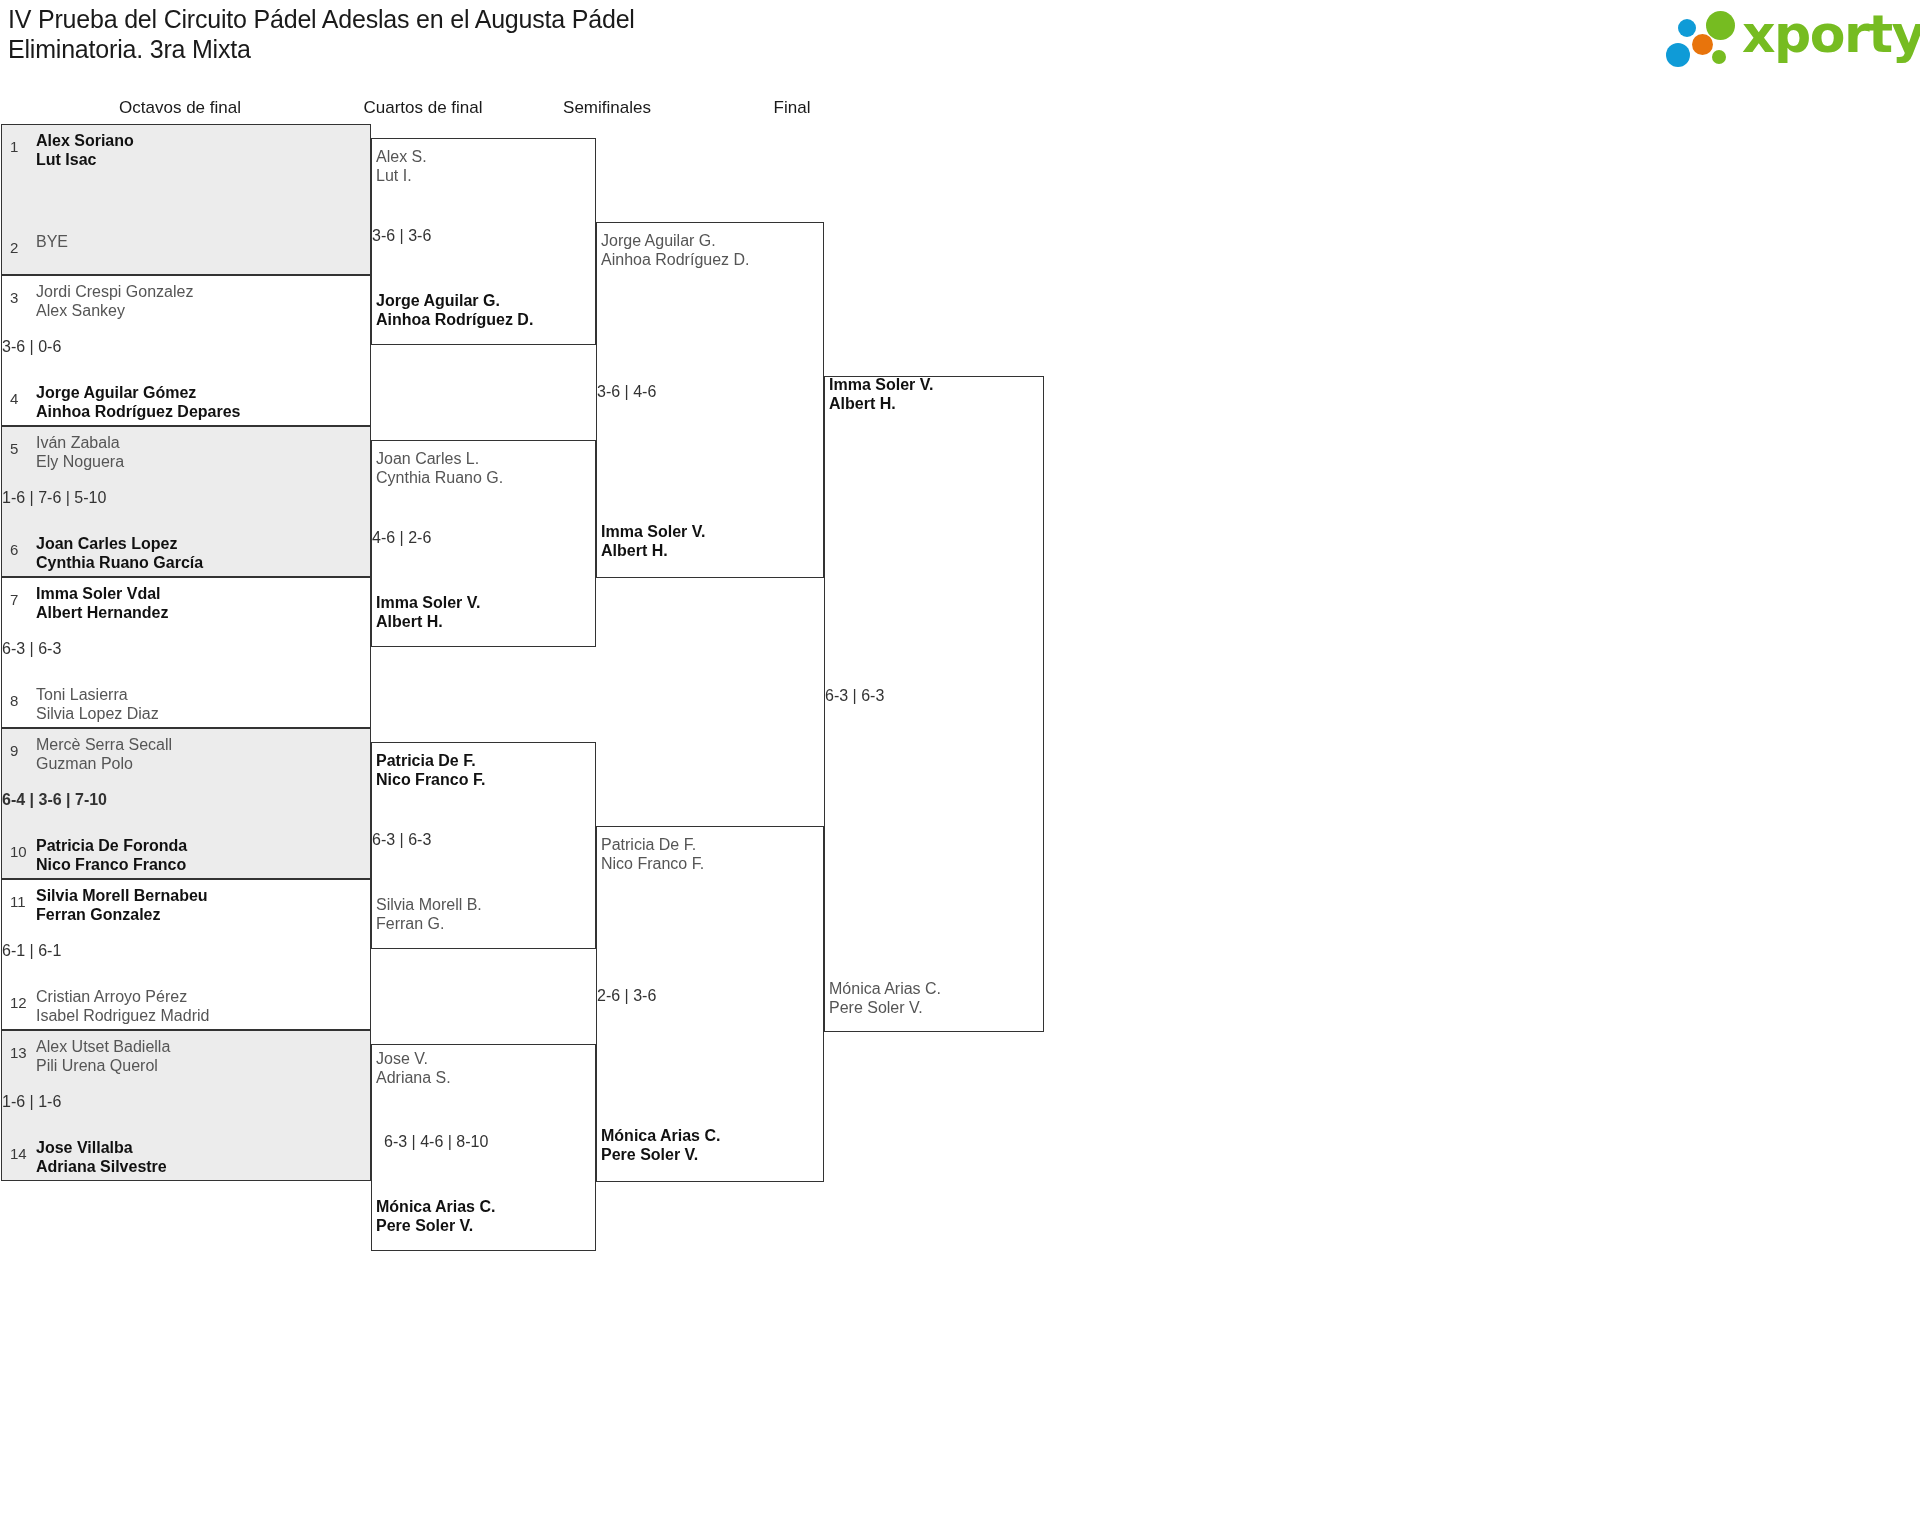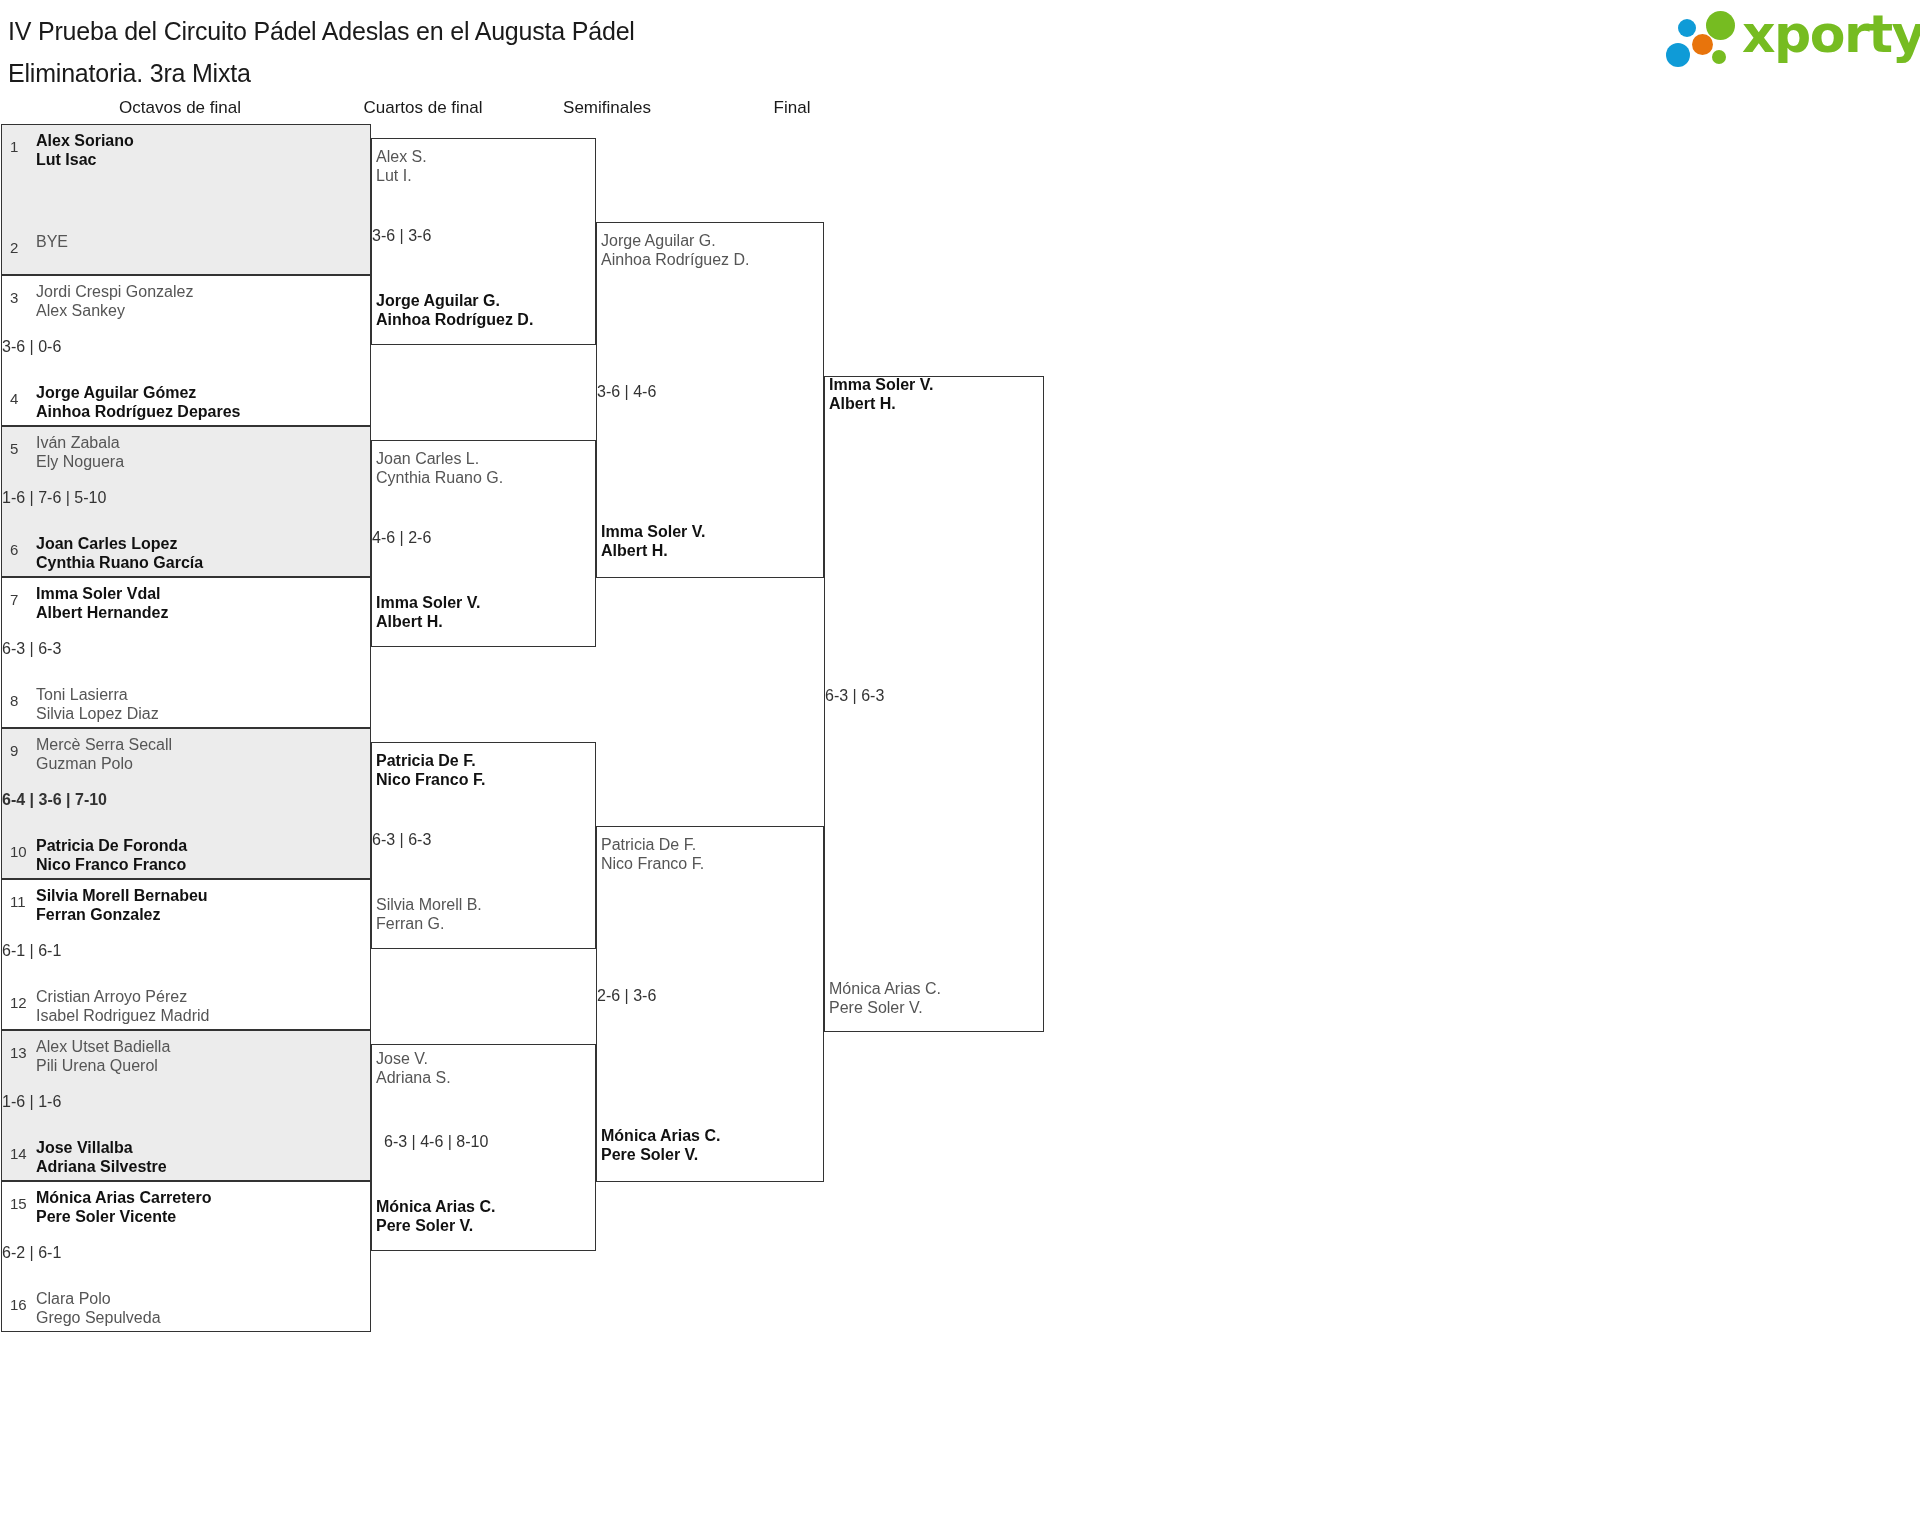--- a/index.html
+++ b/index.html
@@ -27,21 +27,20 @@
     left: 8px; top: 4px;
     width: 1100px;
   }
   .title-line {
     font-size: 25px;
     line-height: 30px;
     font-weight: 400;
     color: #1a1a1a;
     letter-spacing: -0.2px;
     white-space: nowrap;
-    margin-top: 12px;
   }
 
   
   #logo {
     position: absolute;
     right: 10px; top: 8px;
     width: 260px; height: 56px;
   }
   .dot { position: absolute; border-radius: 50%; }
   #dot-green-lg  { left: 56px; top: 3px;  width: 29px; height: 29px; background: #76bc21; }
@@ -273,37 +272,20 @@
     <div class="score" style="left:0; top:62px; width:370px;">1-6 | 1-6</div>
     <div class="slot winner" style="top:105px;">
       <span class="seed">14</span>
       <span class="names">
         <span class="ln">Jose Villalba</span>
         <span class="ln">Adriana Silvestre</span>
       </span>
     </div>
   </div>
 
-  <div class="match plain" style="left:1px; top:1181px; width:370px; height:151px;">
-    <div class="slot winner" style="top:4px;">
-      <span class="seed">15</span>
-      <span class="names">
-        <span class="ln">Mónica Arias Carretero</span>
-        <span class="ln">Pere Soler Vicente</span>
-      </span>
-    </div>
-    <div class="score" style="left:0; top:62px; width:370px;">6-2 | 6-1</div>
-    <div class="slot loser" style="top:105px;">
-      <span class="seed">16</span>
-      <span class="names">
-        <span class="ln">Clara Polo</span>
-        <span class="ln">Grego Sepulveda</span>
-      </span>
-    </div>
-  </div>
 
   <div class="match plain" style="left:371px; top:138px; width:225px; height:207px;">
     <div class="slot loser" style="top:6px; padding-left:4px;">
       <span class="names">
         <span class="ln">Alex S.</span>
         <span class="ln">Lut I.</span>
       </span>
     </div>
     <div class="score" style="left:0; top:88px; width:225px;">3-6 | 3-6</div>
     <div class="slot winner" style="top:150px; padding-left:4px;">

